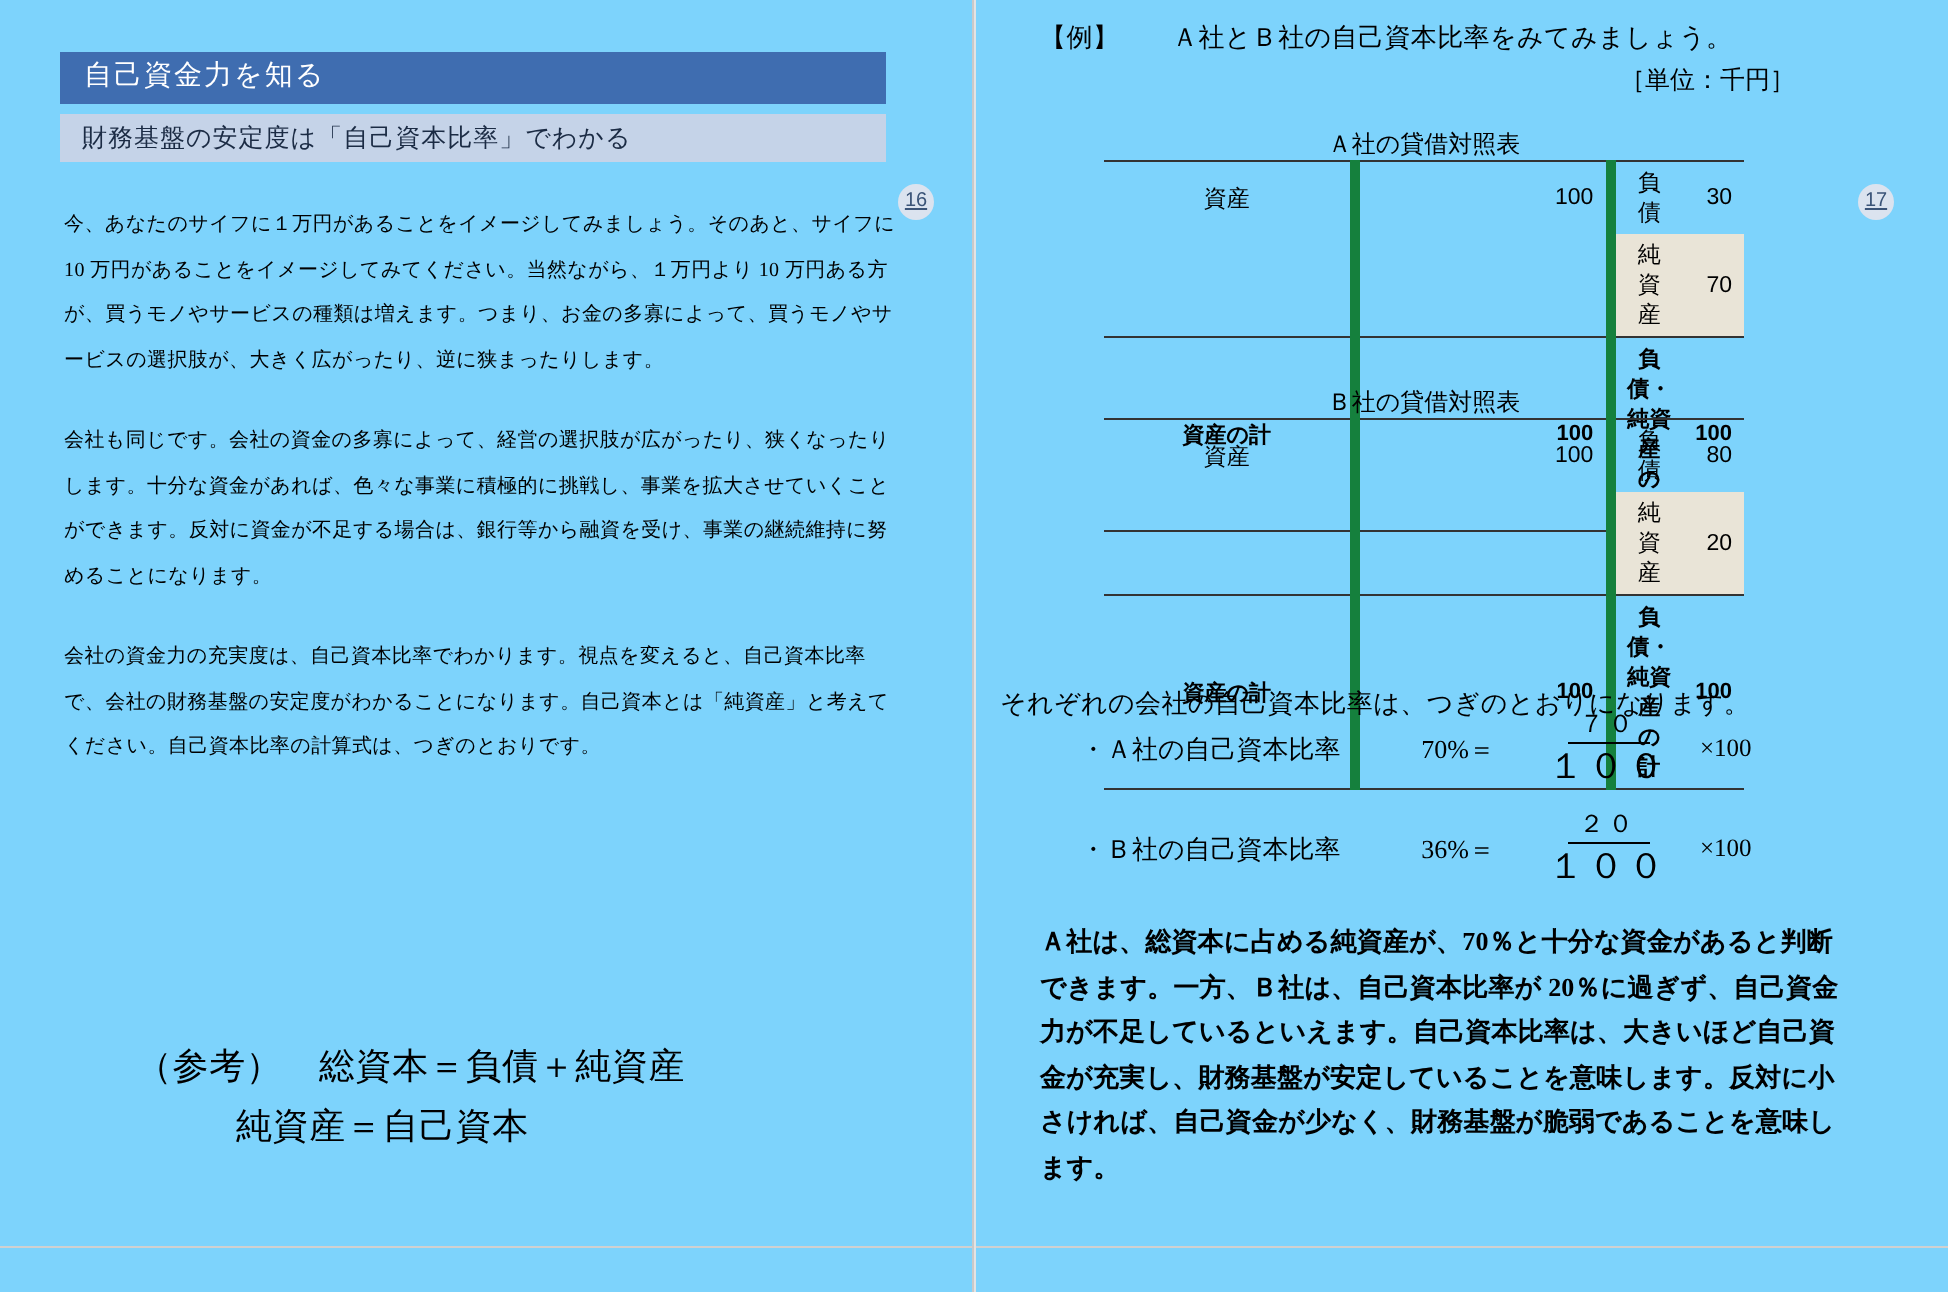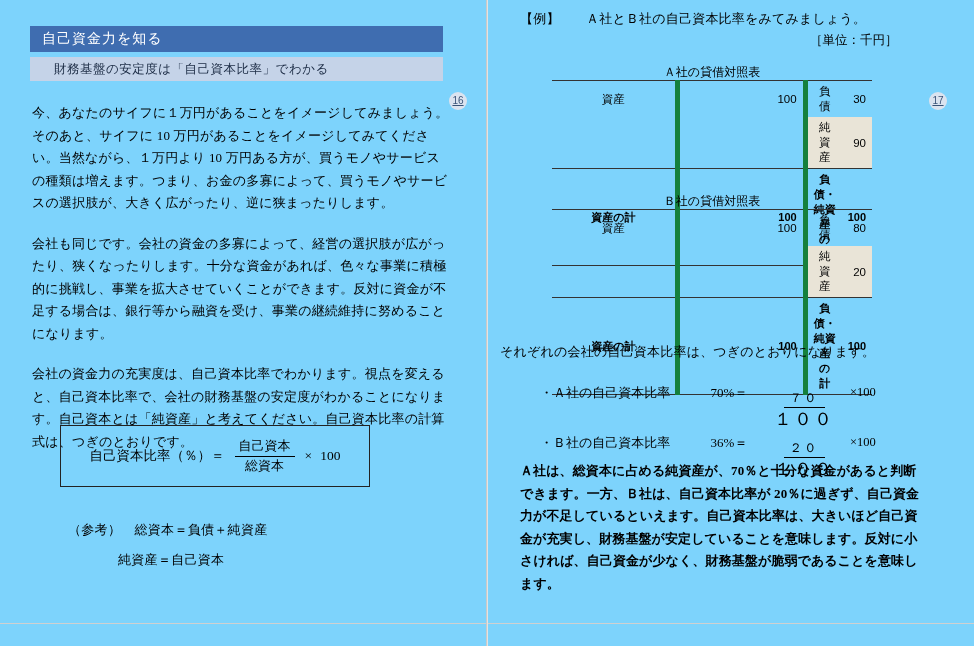--- a/index.html
+++ b/index.html
@@ -59,30 +59,30 @@
   .subtitle-bar {
     position: absolute;
     left: 30px;
     top: 57px;
     width: 413px;
     height: 24px;
     background: #c5d3e8;
     color: #1b2b44;
     font-size: 12.5px;
     line-height: 24px;
-    padding-left: 24px;
+    padding-left: 11px;
     box-sizing: border-box;
     letter-spacing: 0.5px;
   }
   .body-text {
     position: absolute;
     left: 32px;
     top: 102px;
     width: 418px;
-    font-size: 13px;
+    font-size: 10px;
     line-height: 22.5px;
     letter-spacing: 0.2px;
   }
   .body-text p {
     margin: 0 0 18px 0;
   }
   .body-text p:last-child {
     margin-bottom: 0;
   }
 
@@ -115,21 +115,21 @@
     padding: 0 4px 1px 4px;
     border-bottom: 1px solid #000;
     font-size: 13px;
   }
   .frac .den {
     padding: 1px 4px 0 4px;
     font-size: 13px;
   }
   .note-line {
     position: absolute;
-    font-size: 13px;
+    font-size: 18px;
     letter-spacing: 0.3px;
   }
   #note-1 { left: 68px; top: 521px; }
   #note-2 { left: 118px; top: 551px; }
 
   .page-num {
     position: absolute;
     width: 18px;
     height: 18px;
     border-radius: 50%;
@@ -207,21 +207,20 @@
   #ratio-a { left: 540px; top: 355px; }
   #ratio-b { left: 540px; top: 405px; }
   .ratio-row .label { width: 150px; }
   .ratio-row .eq { width: 58px; text-align: center; }
   .ratio-frac {
     display: inline-flex;
     flex-direction: column;
     align-items: center;
     line-height: 1.2;
     letter-spacing: 2px;
-    margin-top: 36px;
   }
   .ratio-frac .num {
     border-bottom: 1px solid #000;
     padding: 0 6px 1px 6px;
     font-size: 12.5px;
   }
   .ratio-frac .den {
     padding: 1px 6px 0 6px;
     font-size: 18px;
   }
@@ -245,31 +244,20 @@
 
   <div class="section-title-bar">自己資金力を知る</div>
   <div class="subtitle-bar">財務基盤の安定度は「自己資本比率」でわかる</div>
 
   <div class="body-text">
     <p>今、あなたのサイフに１万円があることをイメージしてみましょう。そのあと、サイフに 10 万円があることをイメージしてみてください。当然ながら、１万円より 10 万円ある方が、買うモノやサービスの種類は増えます。つまり、お金の多寡によって、買うモノやサービスの選択肢が、大きく広がったり、逆に狭まったりします。</p>
     <p>会社も同じです。会社の資金の多寡によって、経営の選択肢が広がったり、狭くなったりします。十分な資金があれば、色々な事業に積極的に挑戦し、事業を拡大させていくことができます。反対に資金が不足する場合は、銀行等から融資を受け、事業の継続維持に努めることになります。</p>
     <p>会社の資金力の充実度は、自己資本比率でわかります。視点を変えると、自己資本比率で、会社の財務基盤の安定度がわかることになります。自己資本とは「純資産」と考えてください。自己資本比率の計算式は、つぎのとおりです。</p>
   </div>
 
-  <div class="formula-box">
-    <div class="formula-inner">
-      <span>自己資本比率（％）＝</span>
-      <span class="frac">
-        <span class="num">自己資本</span>
-        <span class="den">総資本</span>
-      </span>
-      <span>×</span>
-      <span>100</span>
-    </div>
-  </div>
 
   <div class="note-line" id="note-1">（参考）　総資本＝負債＋純資産</div>
   <div class="note-line" id="note-2">純資産＝自己資本</div>
 
   <div class="page-num" id="left-page-num">16</div>
 
   <div class="footer-rule"></div>
 </div>
 
 <div class="page" id="right-page">
@@ -285,21 +273,21 @@
       <tr class="top-line">
     <td class="lbl col-left">資産</td>
     <td class="val col-left">100</td>
     <td class="lbl">負債</td>
     <td class="val thinline">30</td>
   </tr>
   <tr class="mid-line">
     <td class="lbl col-left"></td>
     <td class="val col-left"></td>
     <td class="lbl cell-shaded">純資産</td>
-    <td class="val cell-shaded">90</td>
+    <td class="val cell-shaded">70</td>
   </tr>
   <tr class="bot-line sum-row">
     <td class="lbl col-left">資産の計</td>
     <td class="val col-left">100</td>
     <td class="lbl">負債・純資産の計</td>
     <td class="val">100</td>
   </tr>
 </tbody>
   </table>
 

